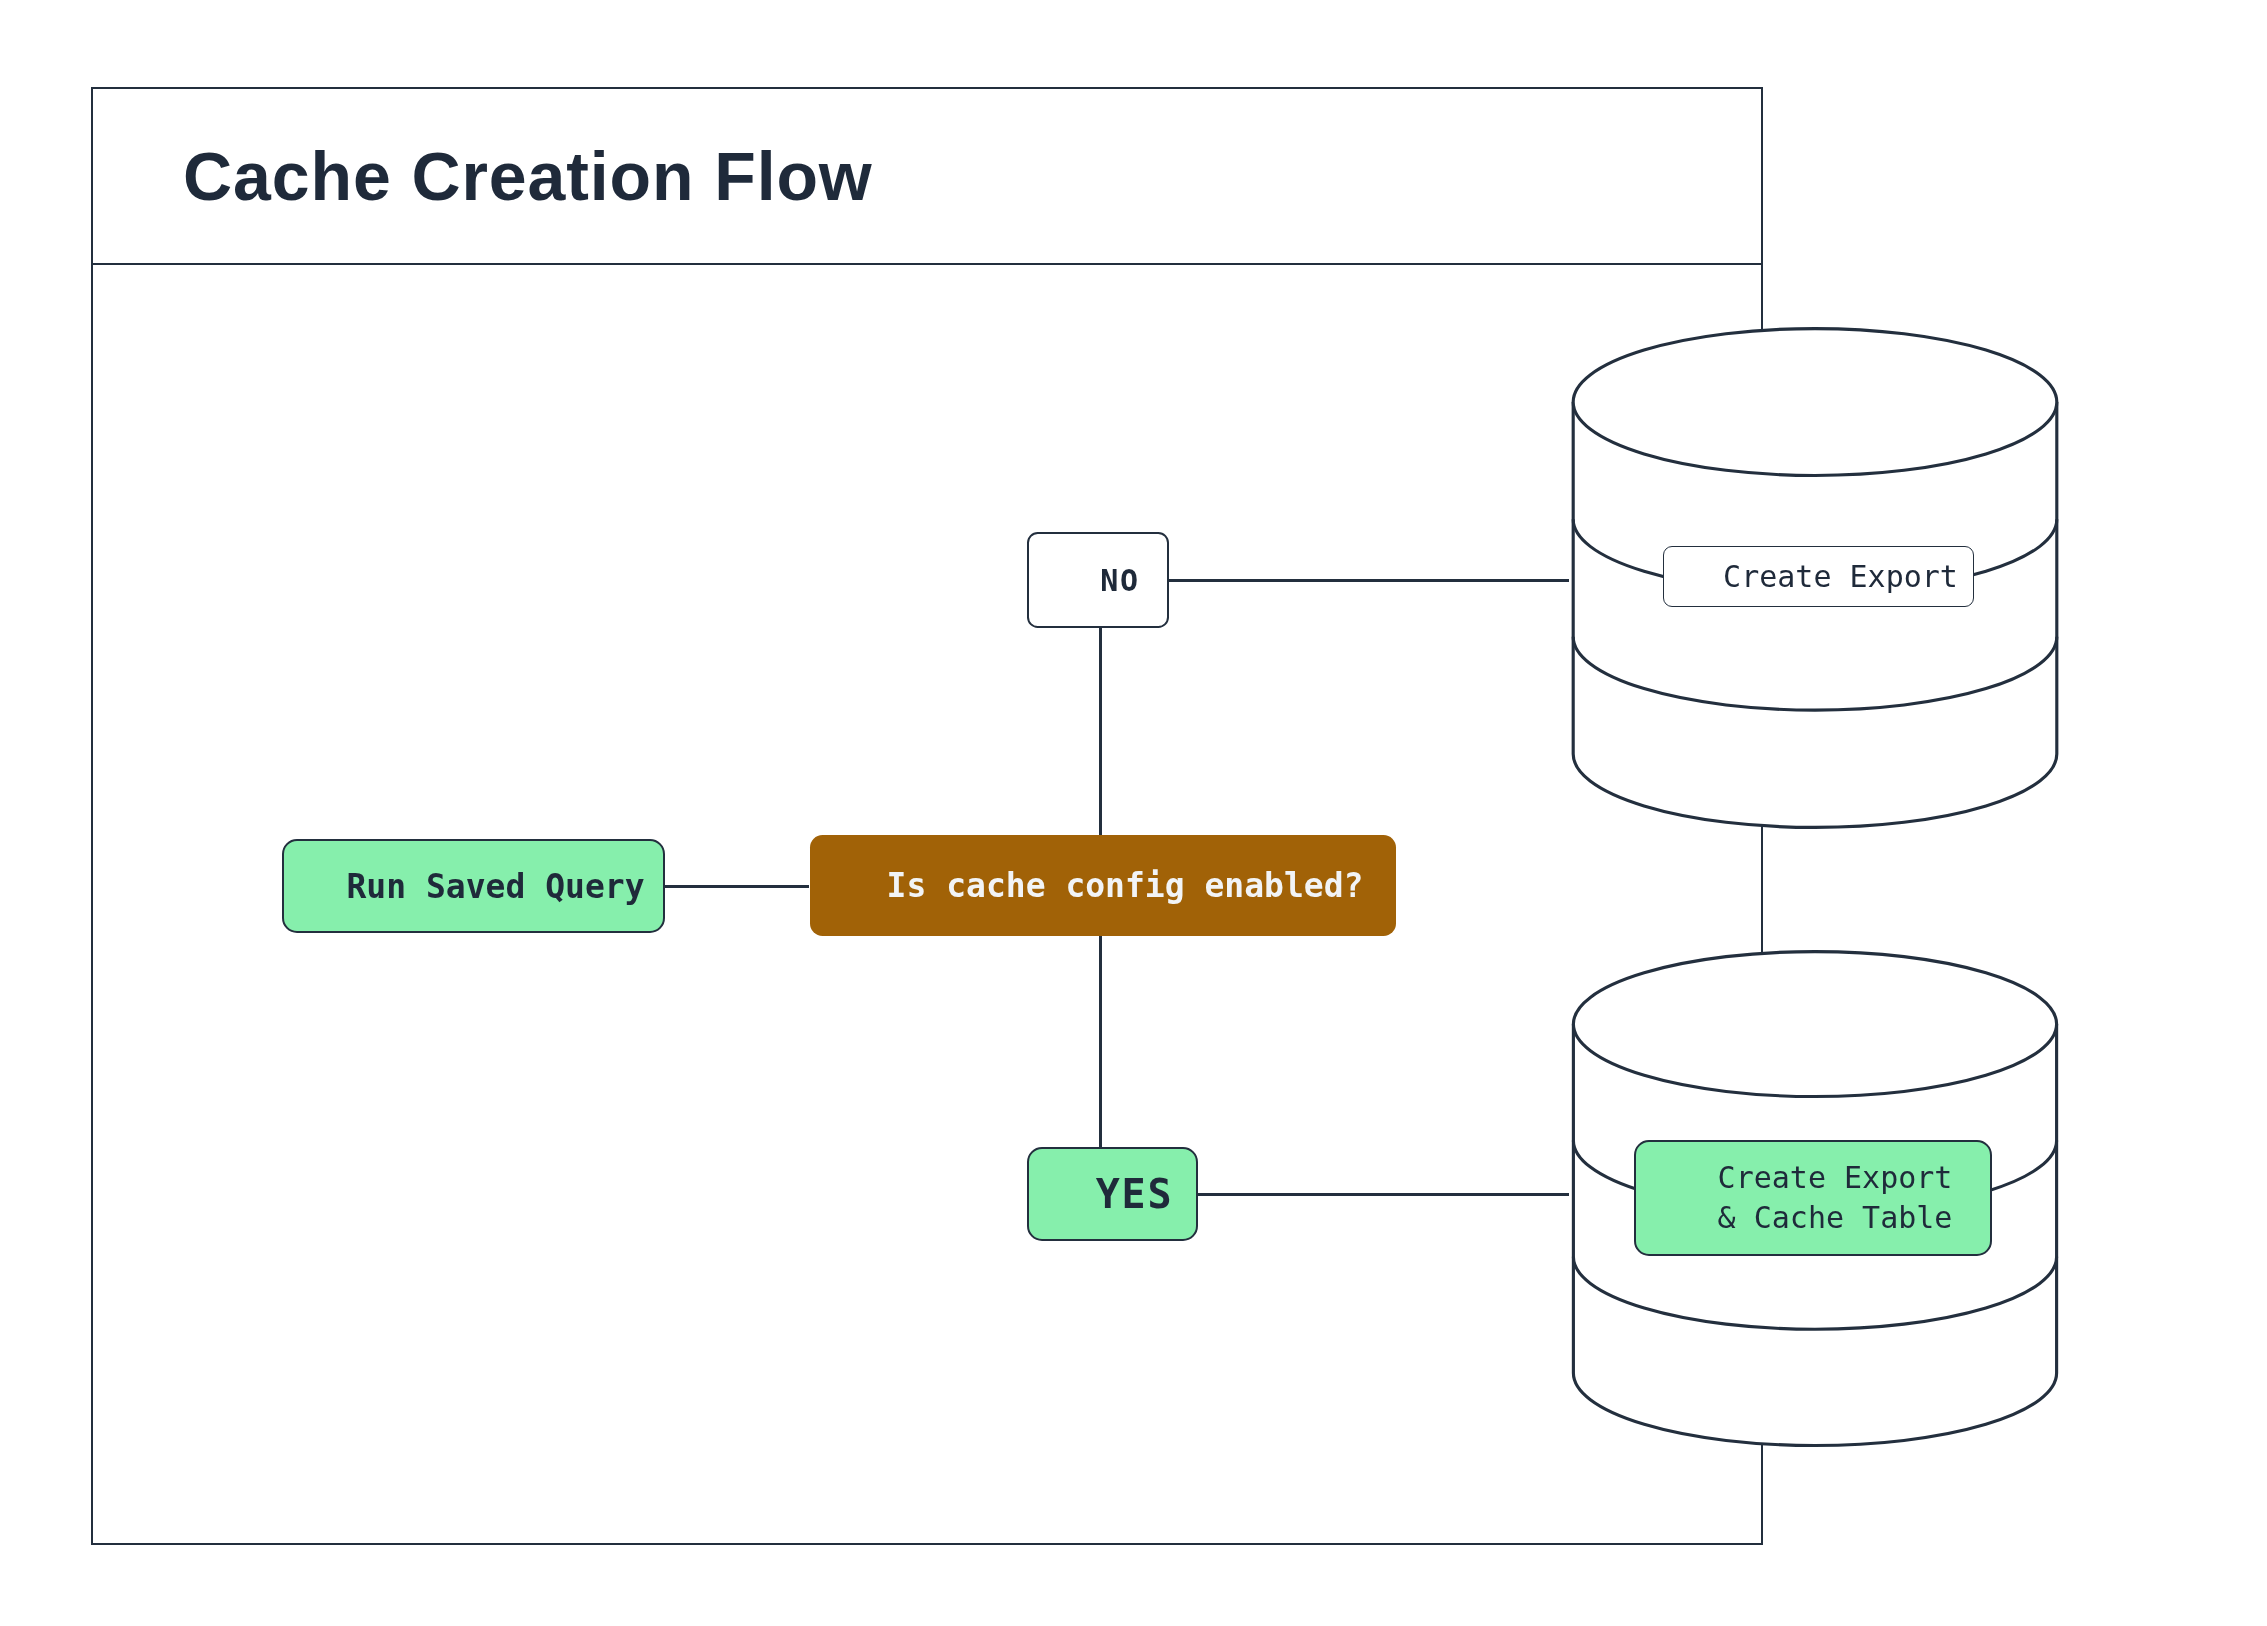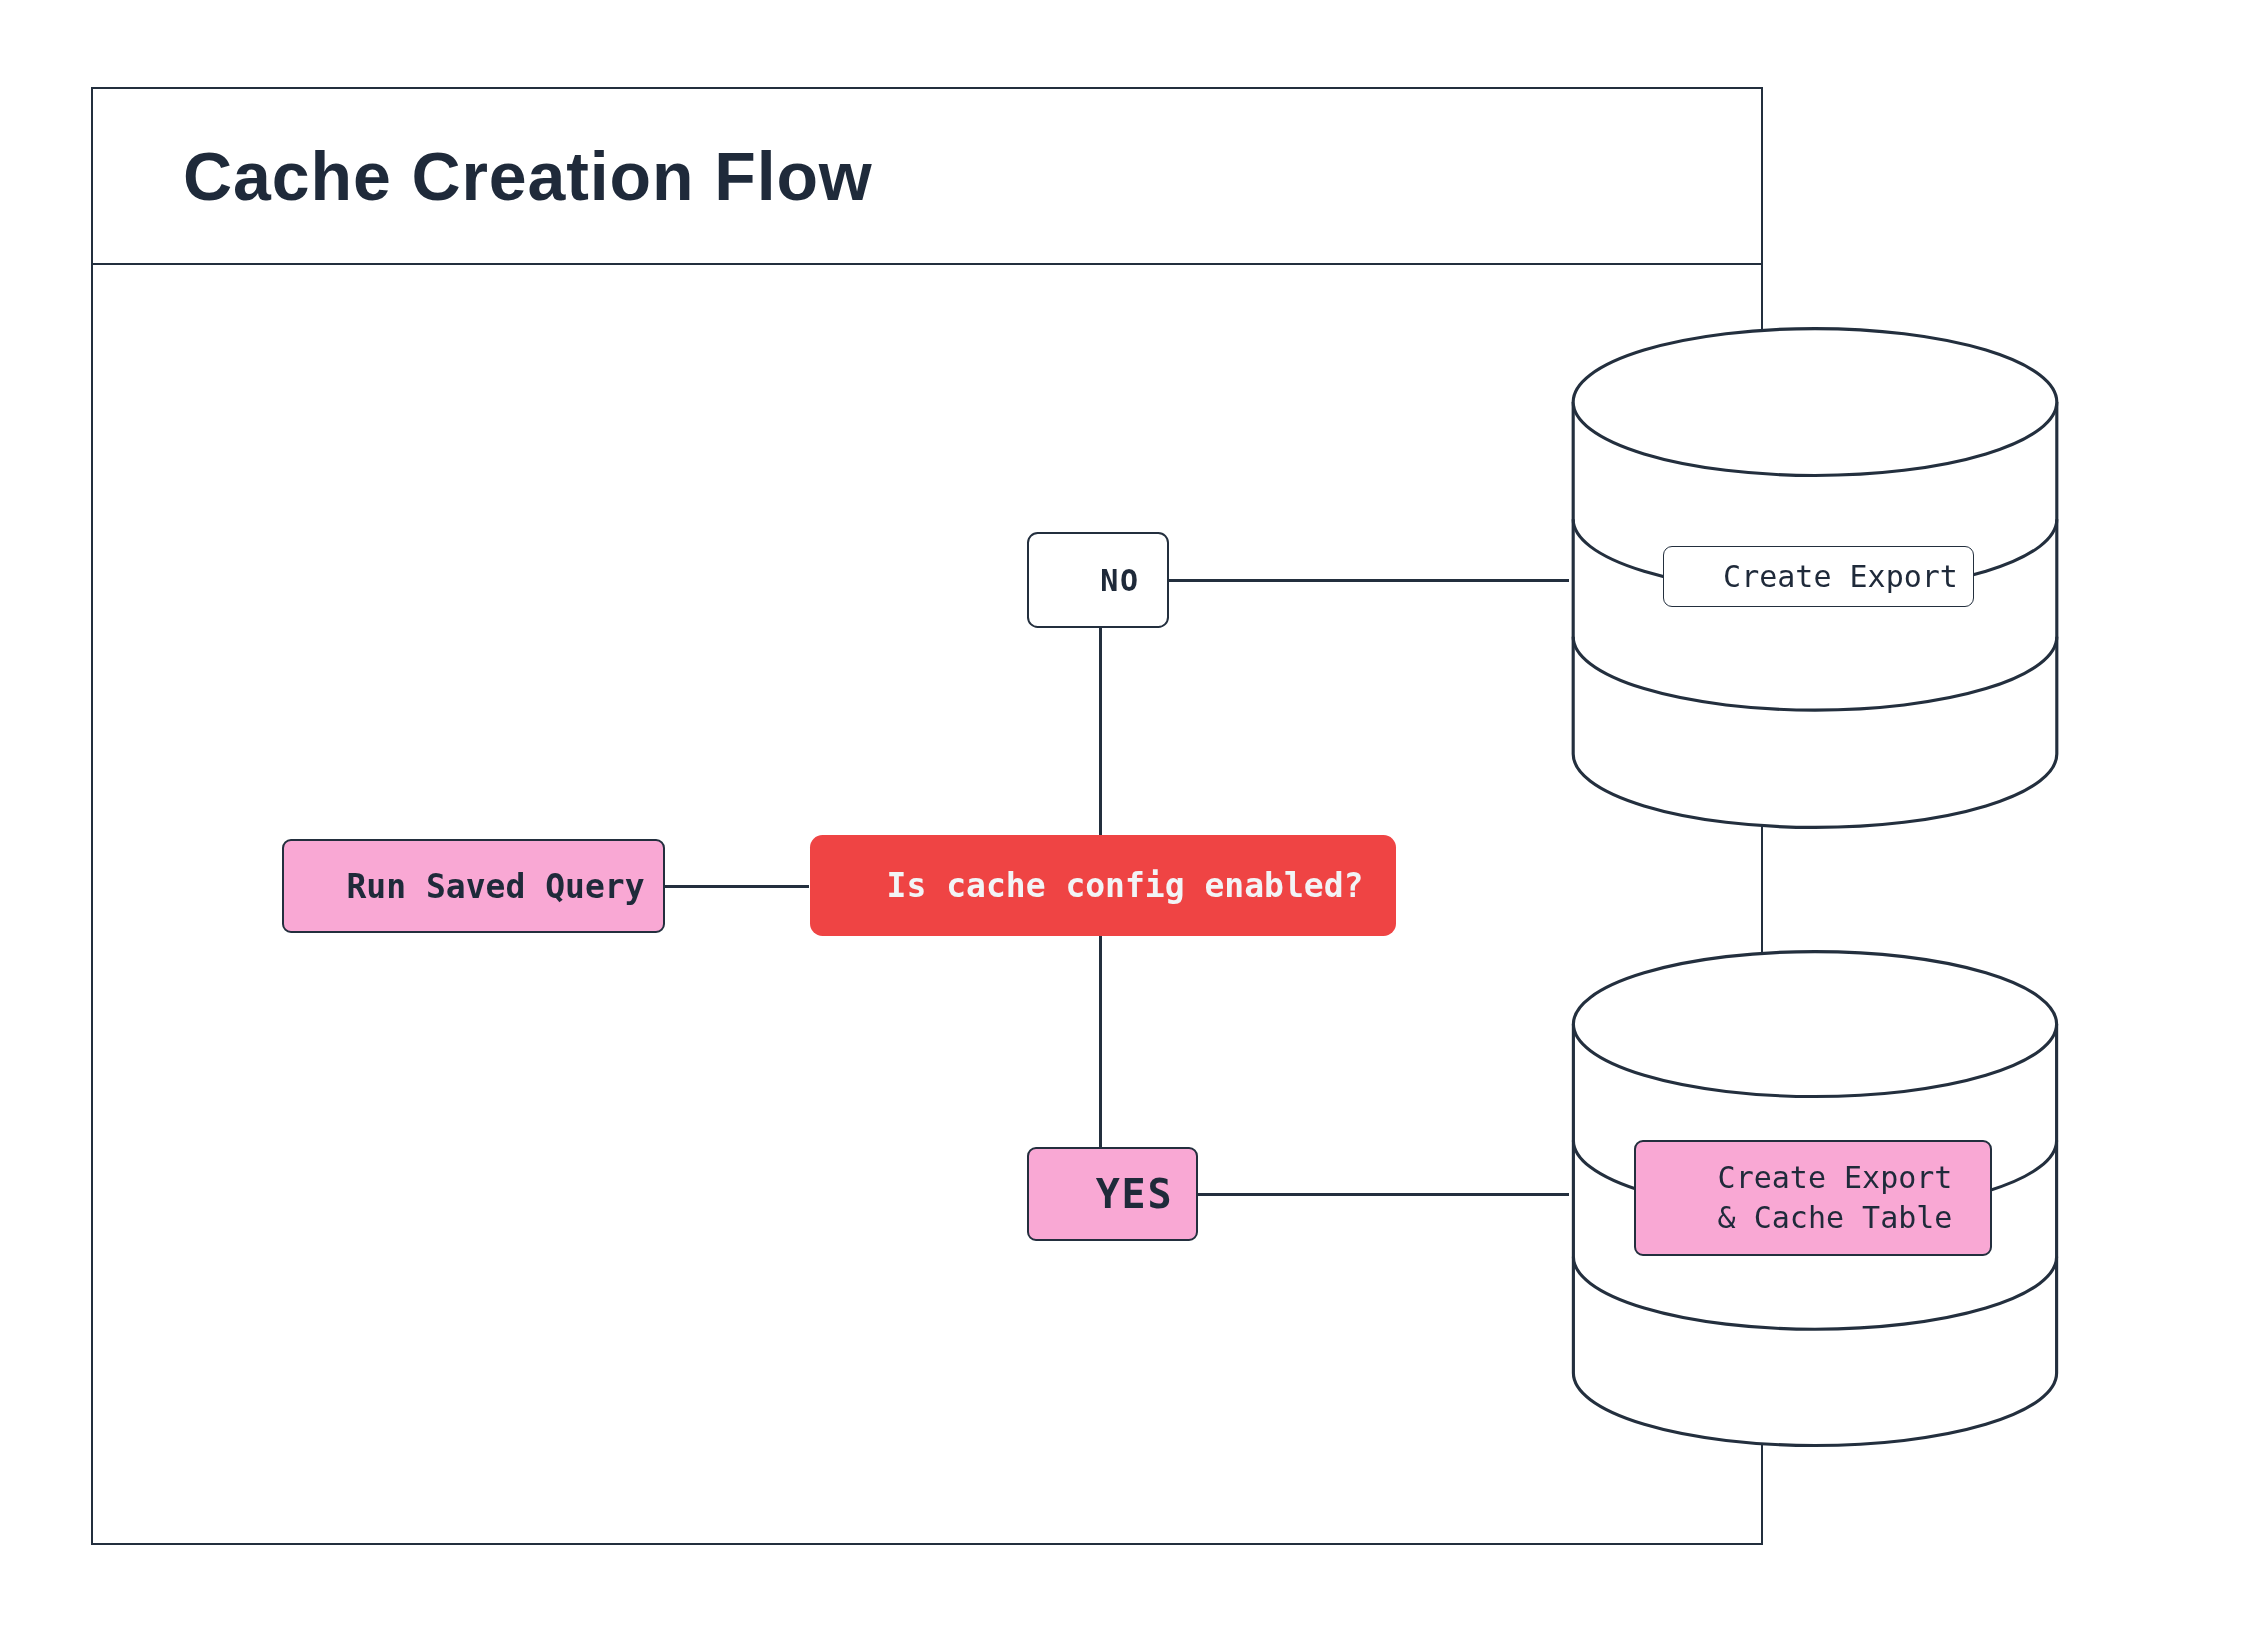--- a/index.html
+++ b/index.html
@@ -42,27 +42,27 @@
   .node {
     position: absolute;
     display: flex;
     align-items: center;
     justify-content: center;
     font-weight: 700;
     z-index: 3;
     padding-left: 44px;
   }
   .node-green {
-    background: #f9a8d4;
+    background: #86efac;
     border: 2.7px solid #232f3e;
-    border-radius: 9px;
+    border-radius: 15px;
     color: #1f2a3a;
   }
   .node-dark {
-    background: #ef4444;
+    background: #a16207;
     border-radius: 12.5px;
     color: #f2f4f6;
   }
   .node-white {
     background: #ffffff;
     border: 2.7px solid #232f3e;
     border-radius: 10.7px;
     color: #1f2a3a;
   }
   .run-saved-query   { left: 282px;  top: 839px;  width: 383px; height: 94px; font-size: 33px; }

